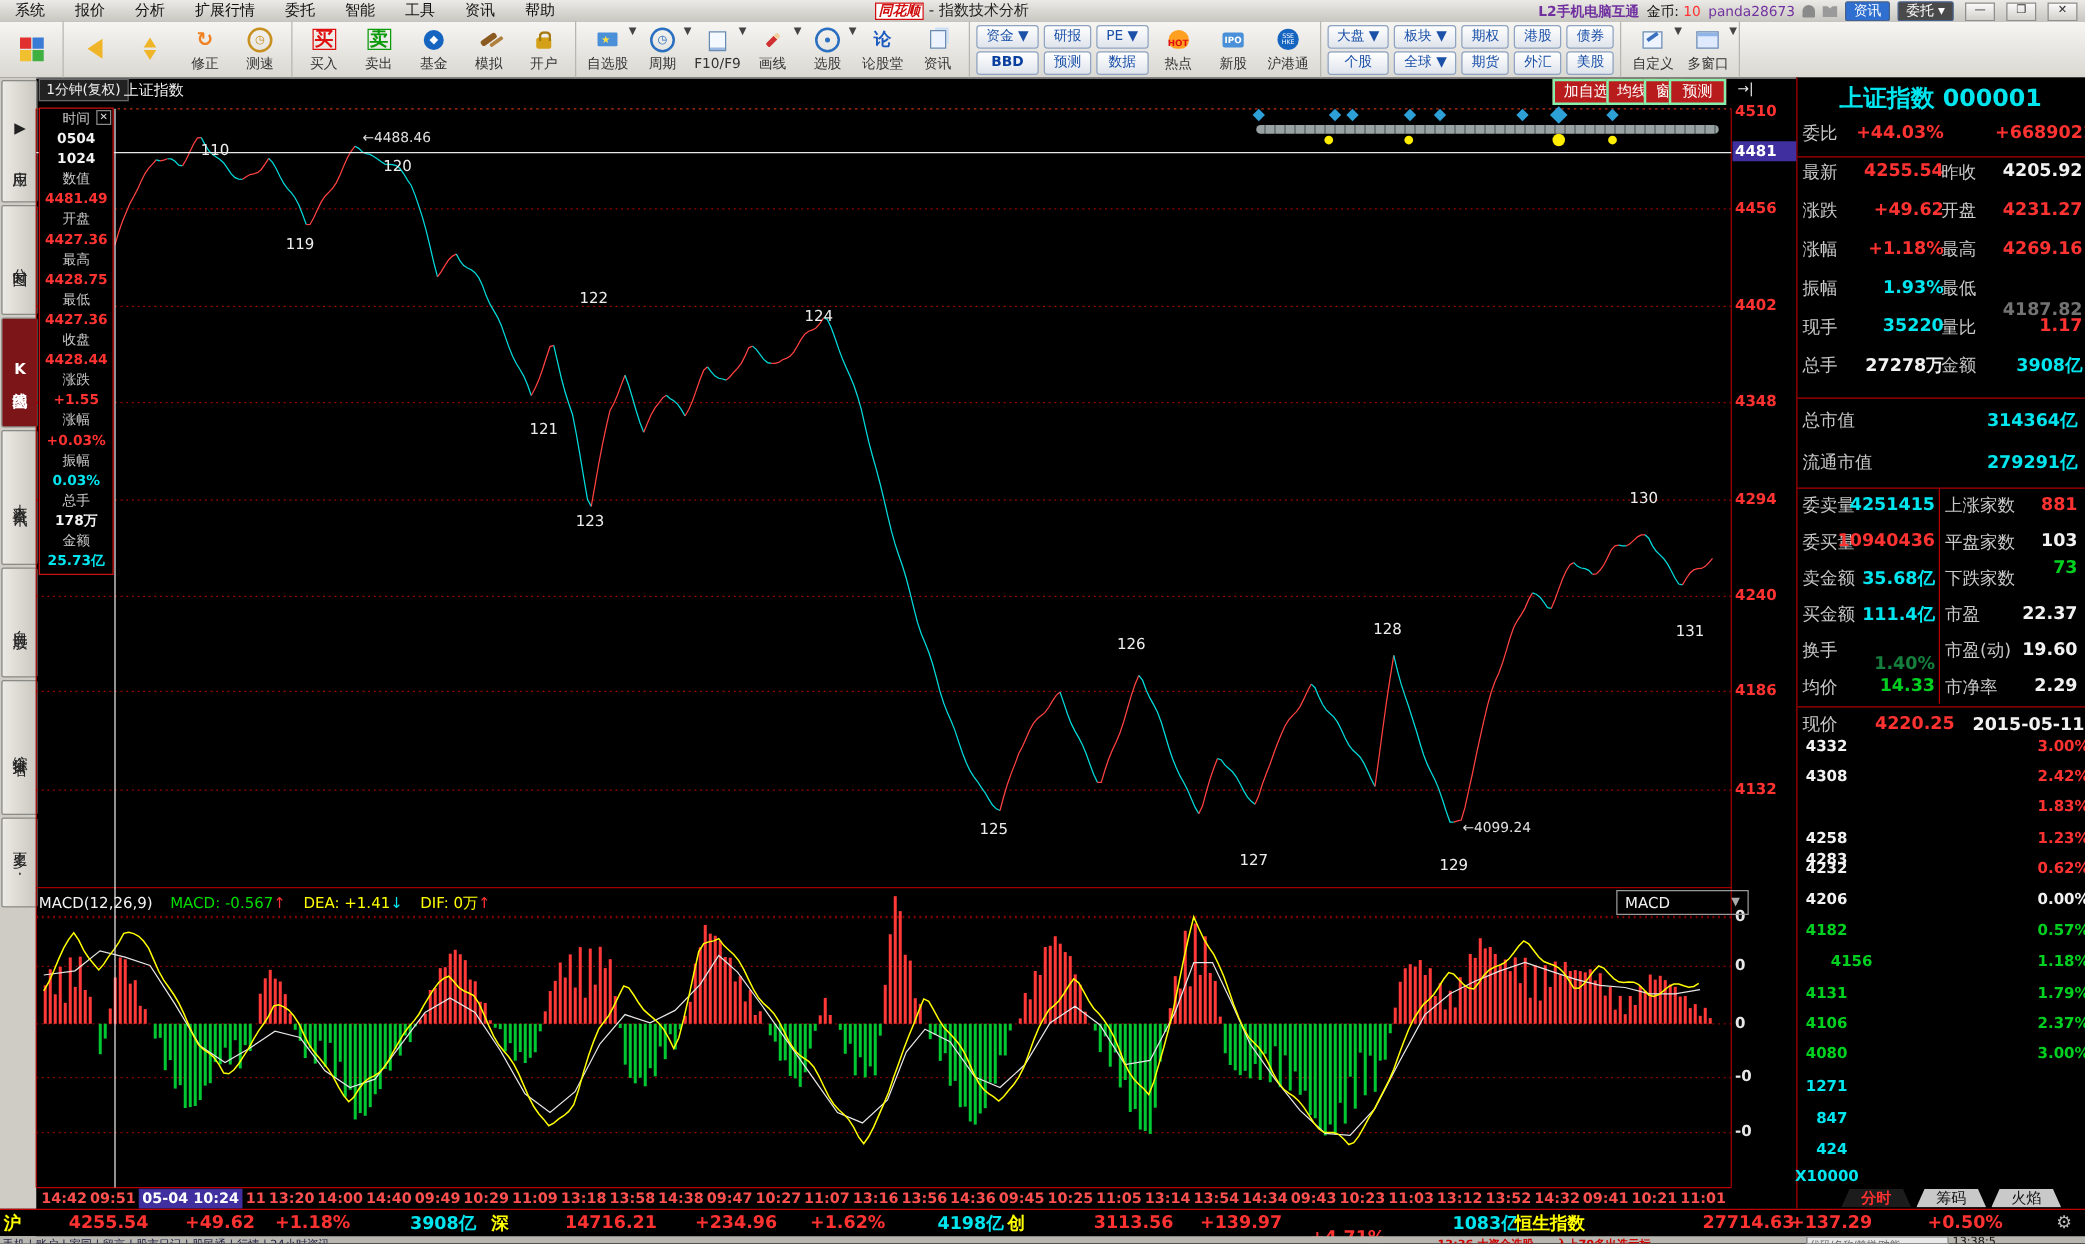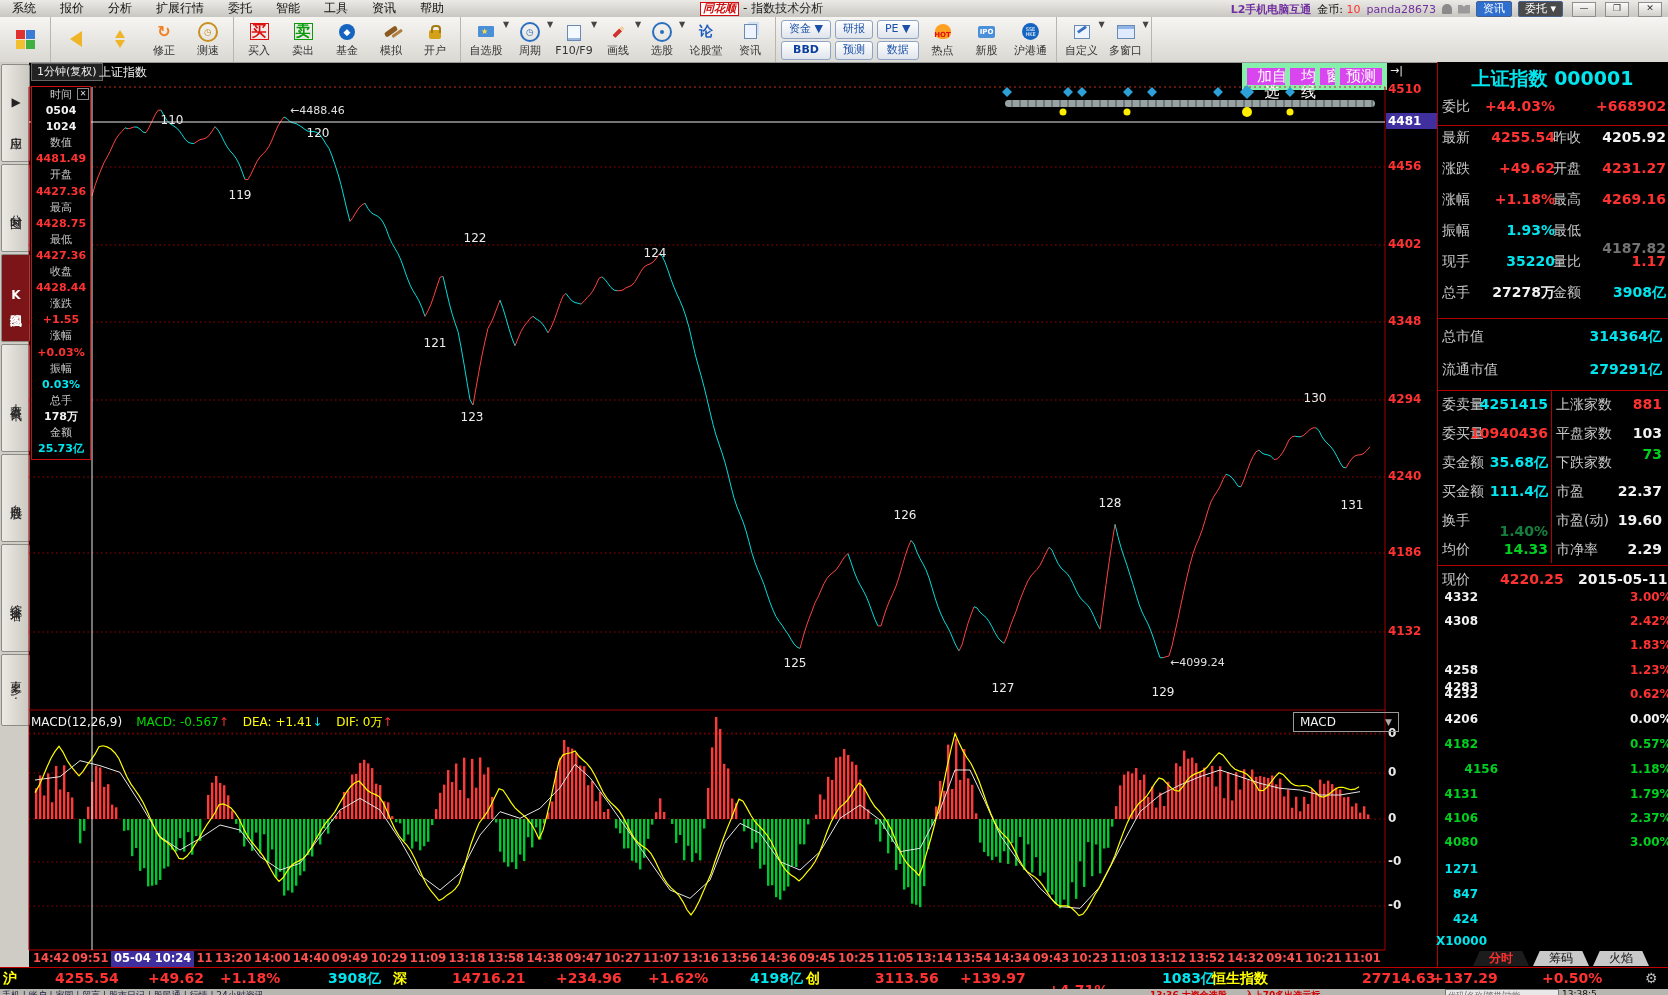--- a/index.html
+++ b/index.html
@@ -27,22 +27,22 @@
   .pairbtn{height:17px;line-height:15px;font-size:11px;color:#1a50a8;background:linear-gradient(#ffffff,#dfe4ec);
     border:1px solid #8fa4c2;border-radius:3px;padding:0 7px;text-align:center;white-space:nowrap}
   .dd{font-size:8px;color:#444;margin-left:2px}
   
   #sidebar{left:0;top:62px;width:29px;height:933px;background:#cfccc5;}
   .side-tab{width:27px;margin:2px 0 2px 1px;background:linear-gradient(90deg,#eceae4,#cbc8c1);
     border:1px solid #8a8a86;border-radius:2px;writing-mode:vertical-rl;text-orientation:upright;
     display:flex;align-items:center;justify-content:center;font-size:12px;color:#222;letter-spacing:2px;cursor:default}
   .side-tab.active{background:#7b1517;color:#fff;font-weight:bold}
   
-  .hdr-btn{position:absolute;top:63px;height:17px;line-height:16px;background:#d946ef;border:5px solid #86efac;
-    color:#fff;font-size:15px;padding:0 5px}
+  .hdr-btn{position:absolute;top:63px;height:17px;line-height:16px;background:#b91c1c;border:2px solid #86efac;
+    color:#fff;font-size:12px;padding:0 5px}
   
   #infobox{left:31px;top:86px;width:58px;height:372px;border:1px solid #cc1010;background:#000;
     font-size:11px;text-align:center;line-height:16.1px;font-weight:bold;z-index:5}
   #infobox .lbl{font-weight:normal}
   #infobox-close{position:absolute;right:1px;top:1px;width:10px;height:10px;border:1px solid #888;color:#ddd;
     font-size:8px;line-height:9px;text-align:center}
   
   .yax{position:absolute;left:1388px;width:48px;font-size:12px;font-weight:bold;color:#ff3232;z-index:4}
   .yax.hl{background:#3f2f9f;color:#fff;left:1386px;padding:1px 2px 1px 2px;width:47px}
   .macdax{position:absolute;left:1388px;font-size:12px;font-weight:bold;color:#e8e8e8;z-index:4}
@@ -283,20 +283,42 @@
           <span class="ic">
             <span style="background:#4a90d9;color:#fff;font-size:7px;font-weight:bold;padding:2px 2px;border-radius:2px">IPO</span>
           </span>
           <span>新股</span>
         </div>
         <div class="bigbtn">
           <span class="ic">
             <span class="circ" style="width:17px;height:17px;background:#1565c0;color:#fff;font-size:5px;text-align:center;line-height:5px">SSE<br>HKE</span>
           </span>
           <span>沪港通</span>
+        </div>
+      </div>
+      <div class="tgroup">
+        <div class="paircol">
+          <div class="pairbtn">大盘 ▼</div>
+          <div class="pairbtn">个股</div>
+        </div>
+        <div class="paircol">
+          <div class="pairbtn">板块 ▼</div>
+          <div class="pairbtn">全球 ▼</div>
+        </div>
+        <div class="paircol">
+          <div class="pairbtn">期权</div>
+          <div class="pairbtn">期货</div>
+        </div>
+        <div class="paircol">
+          <div class="pairbtn">港股</div>
+          <div class="pairbtn">外汇</div>
+        </div>
+        <div class="paircol">
+          <div class="pairbtn">债券</div>
+          <div class="pairbtn">美股</div>
         </div>
       </div>
       <div class="tgroup">
         <div class="bigbtn">
           <span class="ic">
             <span style="width:14px;height:12px;background:#eef4ff;border:1px solid #6a8ab0;position:relative">
               <i style="position:absolute;left:2px;top:2px;width:10px;height:3px;background:#3a6fc0;transform:rotate(-35deg)"></i>
             </span>
           </span>
           <span class="dd" style="position: absolute; margin-left: 40px; margin-top: -30px;">▼</span>

